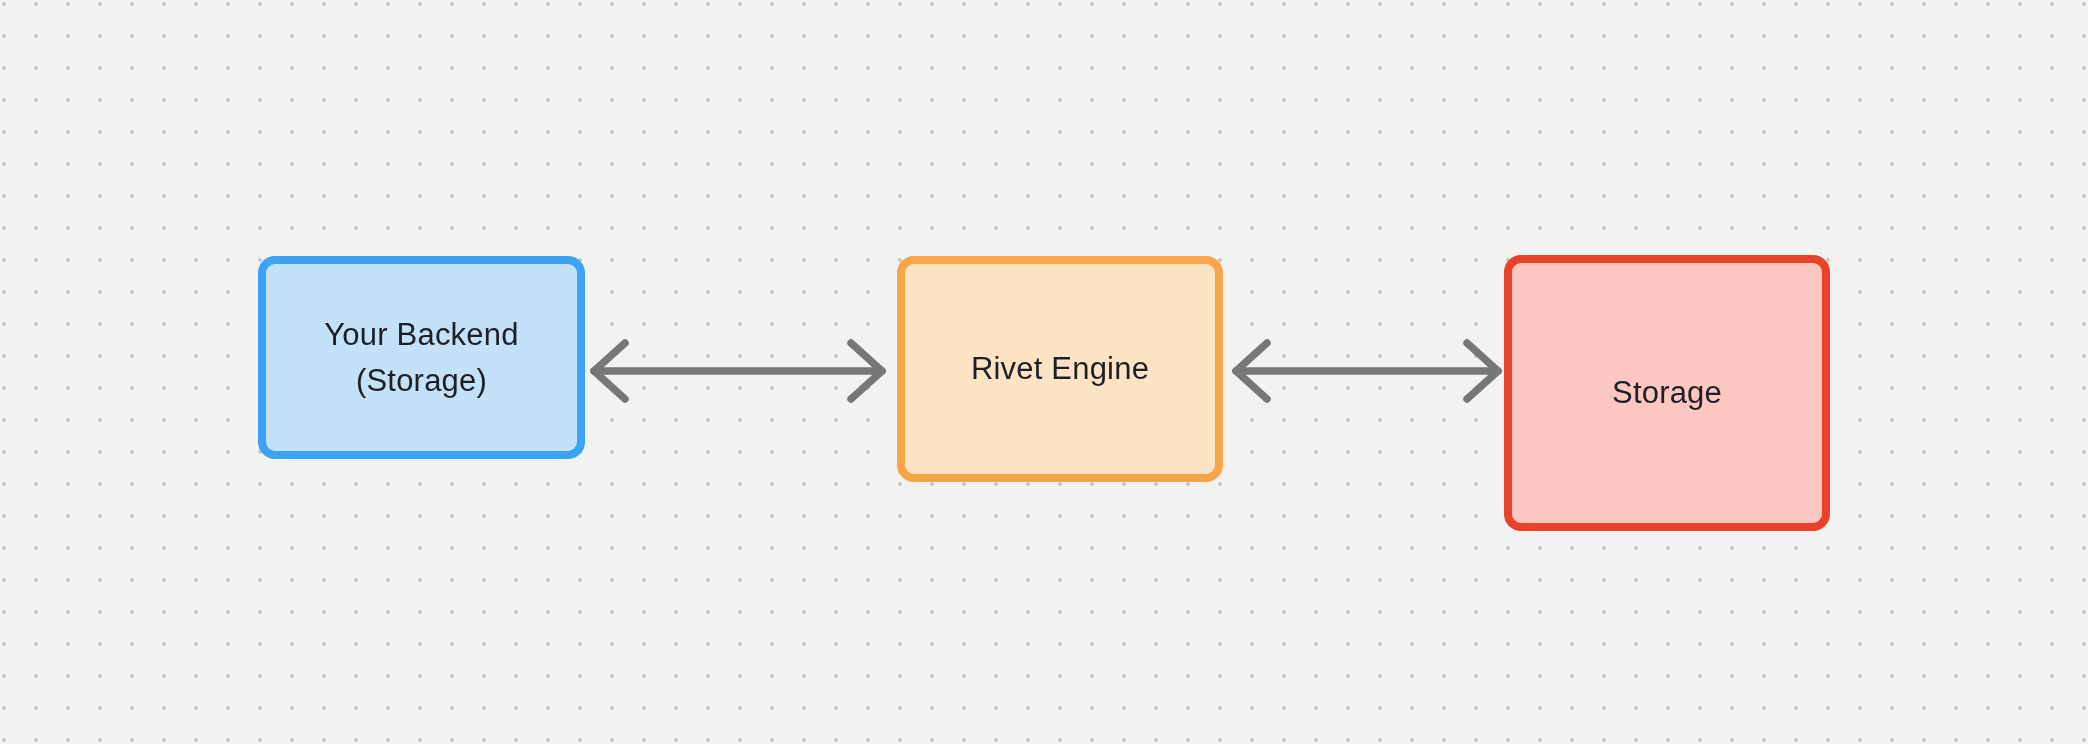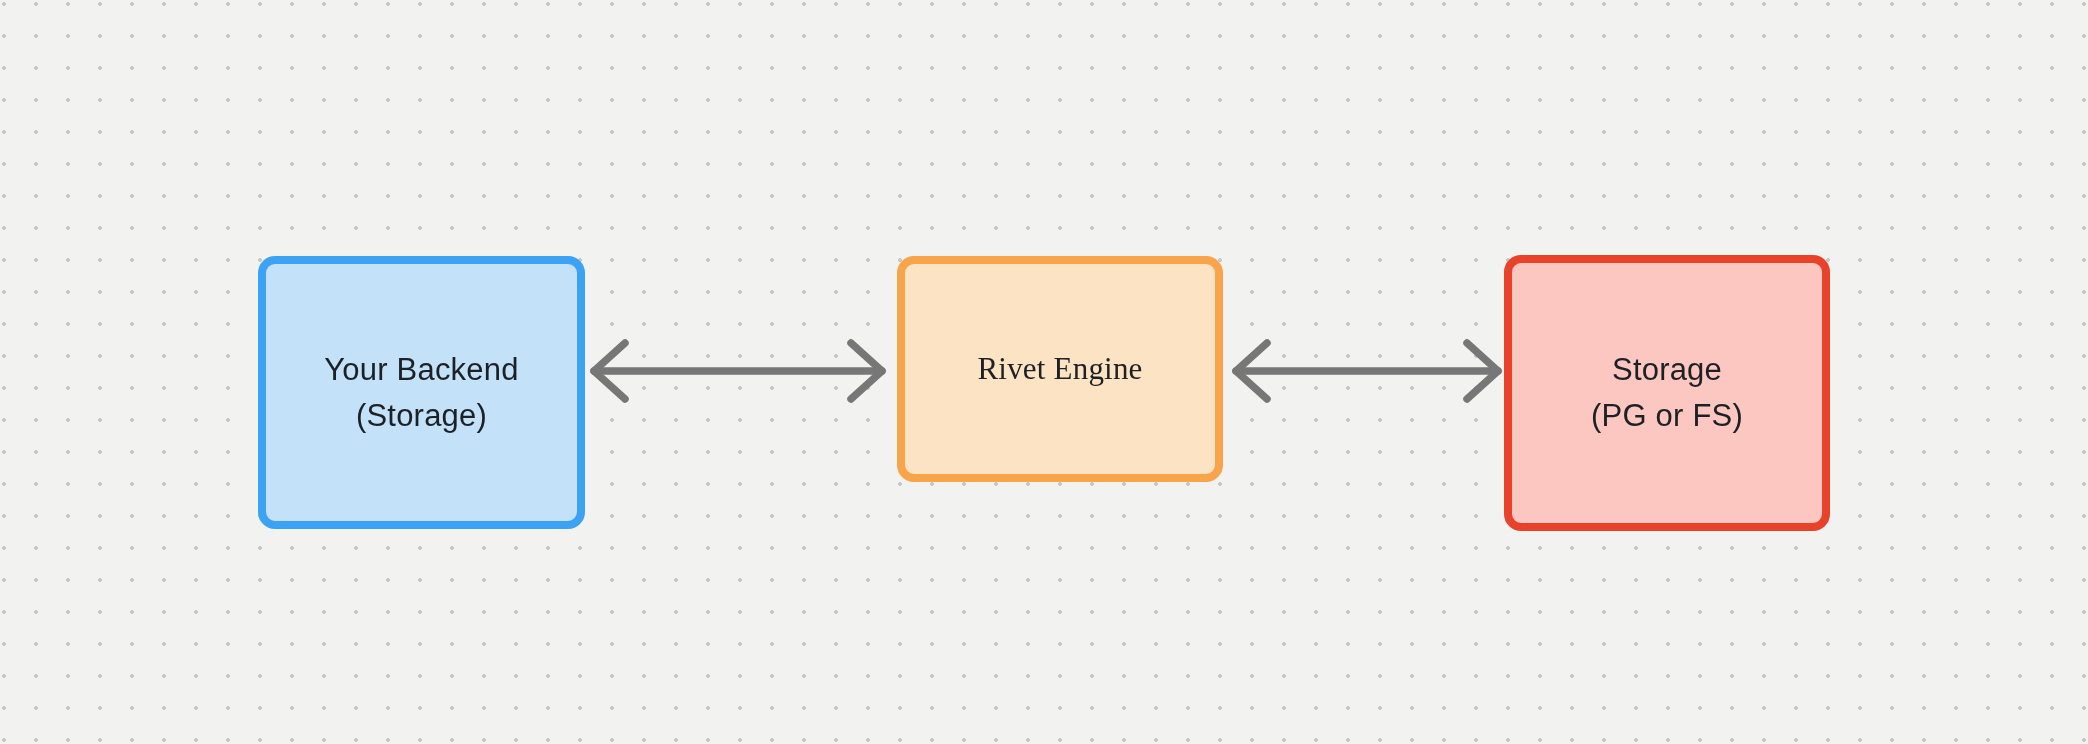--- a/index.html
+++ b/index.html
@@ -53,50 +53,49 @@
     fill: none;
     stroke-linecap: round;
     stroke-linejoin: round;
   }
 </style>
 </head>
 <body>
 
 <div class="canvas" style="--bg: #f2f2f1; --dot: #c7c7c7; --text: #1d2126; --arrow: #777777;">
 
-  <div class="node" style="left: 258px; top: 256px; width: 327px; height: 273px; --fill: #c3e1f9; --stroke: #3ba2f4;">
+  <div class="node" style="left: 258px; top: 256px; width: 327px; height: 203px; --fill: #c3e1f9; --stroke: #3ba2f4;">
     <div class="node-label">
       <span class="line">Your Backend</span>
       <span class="line">(Storage)</span>
     </div>
   </div>
 
   <div class="edge" style="left:585px; top:331px; width:306px; height:80px;">
     <svg viewBox="0 0 306 80" width="306" height="80">
       <line x1="9" y1="40" x2="297" y2="40"></line>
       <polyline points="40,12 9,40 40,68"></polyline>
       <polyline points="266,12 297,40 266,68"></polyline>
     </svg>
   </div>
 
-  <div class="node" style="left: 897px; top: 256px; width: 326px; height: 226px; font-family: Liberation Serif, serif; --fill: #fce3c4; --stroke: #f7a44a;">
+  <div class="node" style="left: 897px; top: 256px; width: 326px; height: 226px; --fill: #fce3c4; --stroke: #f7a44a;">
     <div class="node-label">
       <span class="line">Rivet Engine</span>
       <span class="line"></span>
     </div>
   </div>
 
   <div class="edge" style="left:1229px; top:331px; width:276px; height:80px;">
     <svg viewBox="0 0 276 80" width="276" height="80">
       <line x1="7" y1="40" x2="269" y2="40"></line>
       <polyline points="38,12 7,40 38,68"></polyline>
       <polyline points="238,12 269,40 238,68"></polyline>
     </svg>
   </div>
 
   <div class="node" style="left: 1504px; top: 255px; width: 326px; height: 276px; --fill: #fbc7c0; --stroke: #e8432a;">
     <div class="node-label">
       <span class="line">Storage</span>
-      <span class="line">(PG or FS)</span>
     </div>
   </div>
 
 </div>
 
 </body></html>

